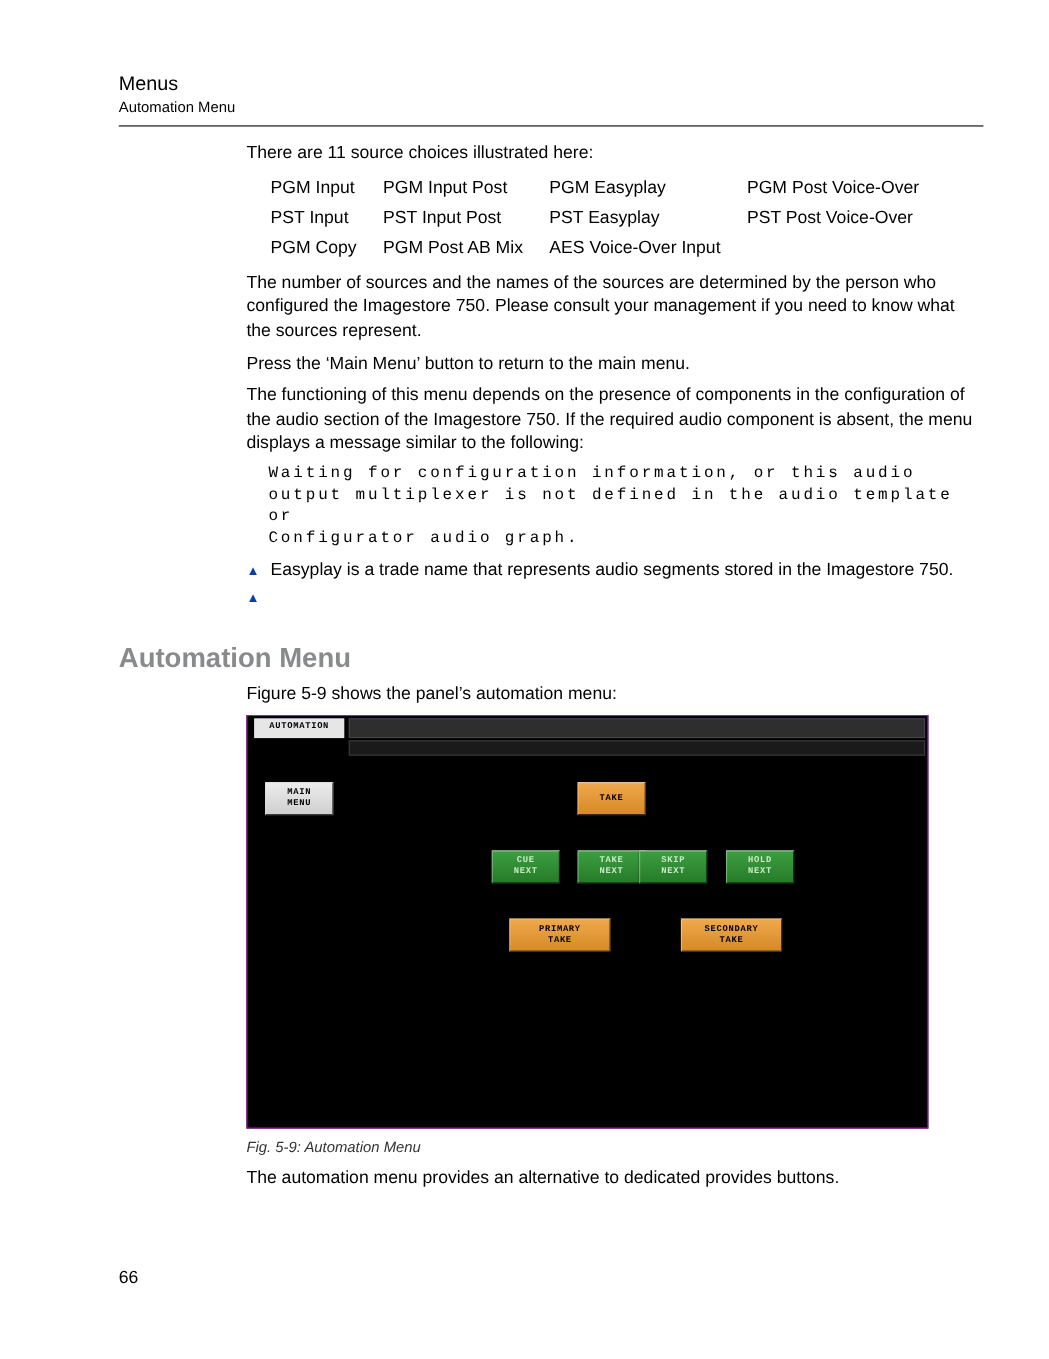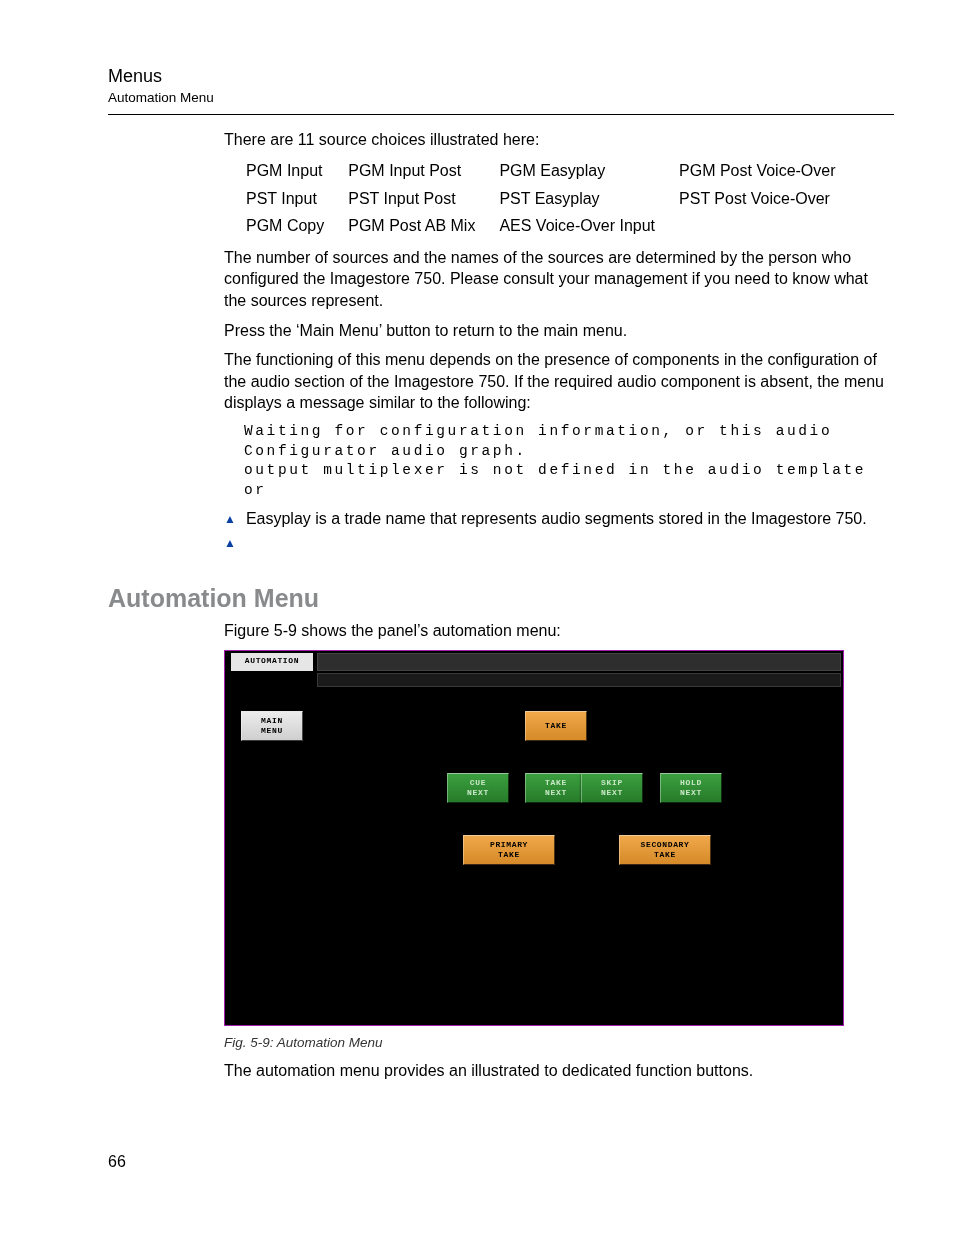--- a/index.html
+++ b/index.html
@@ -109,22 +109,22 @@
       </tr>
     </tbody>
       </table>
 
     <p class="para-gap">The number of sources and the names of the sources are determined by the person who configured the Imagestore 750. Please consult your management if you need to know what the sources represent.</p>
     <p class="para-gap">Press the ‘Main Menu’ button to return to the main menu.</p>
     <p>The functioning of this menu depends on the presence of components in the configuration of the audio section of the Imagestore 750. If the required audio component is absent, the menu displays a message similar to the following:</p>
 
     <div class="mono">
       <div>Waiting for configuration information, or this audio</div>
+      <div>output multiplexer is not defined in the audio template or</div>
       <div>Configurator audio graph.</div>
-      <div>output multiplexer is not defined in the audio template or</div>
     </div>
 
     <div class="note">
       <span class="tri">▲</span>
       <span>Easyplay is a trade name that represents audio segments stored in the Imagestore 750.</span>
     </div>
     <div class="note">
       <span class="tri">▲</span>
     </div>
 
@@ -152,17 +152,17 @@
 NEXT</div>
 
         <div class="btn btn-orange btn-wide" style="left:238px; top:184px;">PRIMARY
 TAKE</div>
         <div class="btn btn-orange btn-wide" style="left:394px; top:184px;">SECONDARY
 TAKE</div>
       </div>
       <div class="fig-cap">Fig. 5-9: Automation Menu</div>
     </div>
 
-    <p style="margin-top:8px;">The automation menu provides an illustrated to dedicated function buttons.</p>
+    <p style="margin-top:8px;">The automation menu provides an alternative to dedicated provides buttons.</p>
   </div>
 </div>
 
 <div class="pgno">66</div>
 
 </body></html>

